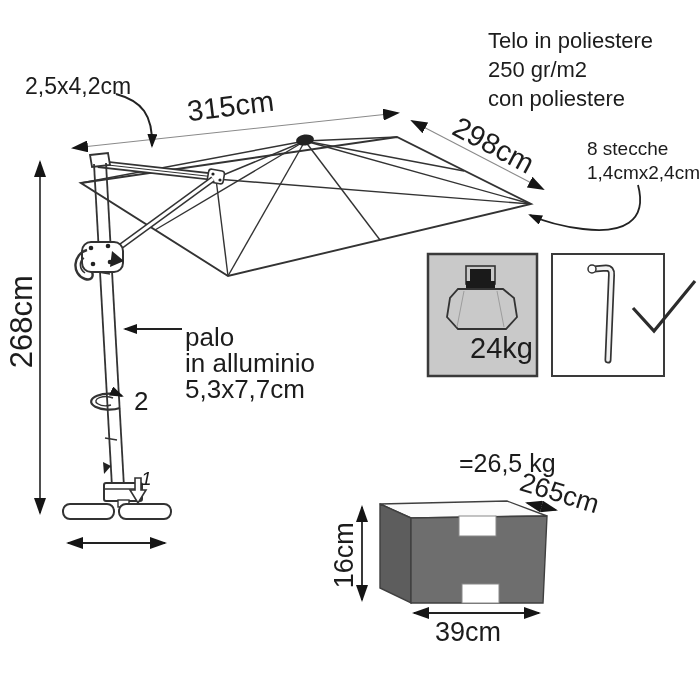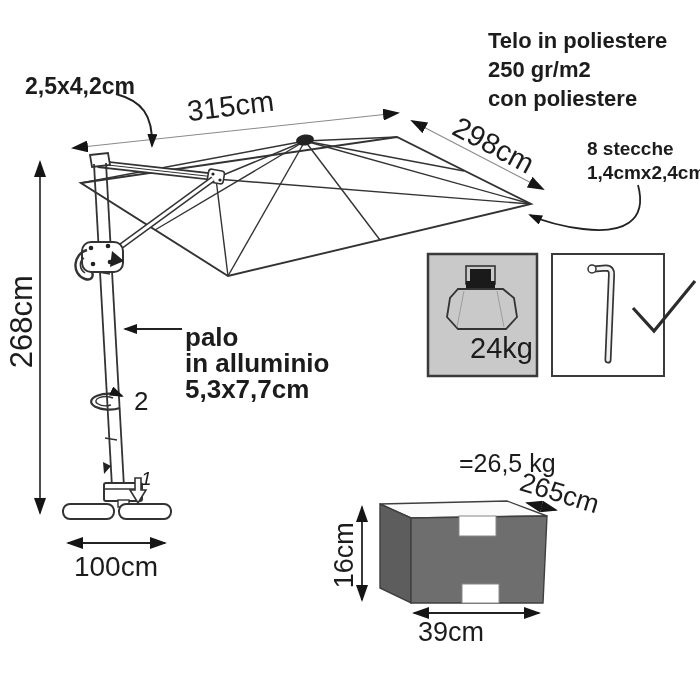--- a/index.html
+++ b/index.html
@@ -2,21 +2,21 @@
 <html><head>
 <meta charset="utf-8">
 <style>
   html,body{margin:0;padding:0;background:#fff;}
   .stage{
     position:relative;width:700px;height:700px;background:#ffffff;
     font-family:"Liberation Sans", sans-serif;color:#1c1c1c;overflow:hidden;
   }
   .stage svg{position:absolute;left:0;top:0;}
   .lbl{position:absolute;white-space:nowrap;line-height:1.2;}
-  .lbl div{white-space:nowrap;font-weight:bold;}
+  .lbl div{white-space:nowrap;}
   .rot{transform-origin:center center;}
 </style>
 </head>
 <body>
 
 <div class="stage">
 
 <svg width="700" height="700" viewBox="0 0 700 700">
   <defs>
     <marker id="ah-big" markerUnits="userSpaceOnUse" markerWidth="17" markerHeight="12" refX="15" refY="6" orient="auto-start-reverse">
@@ -164,26 +164,25 @@
 <div class="lbl" style="left:185px;top:324px;font-size:26px;line-height:26px;">
   <div>palo</div>
   <div>in alluminio</div>
   <div>5,3x7,7cm</div>
 </div>
 
 <div class="lbl" style="left:134px;top:386px;font-size:26px;">2</div>
 
 <div class="lbl" style="left:141px;top:468px;font-size:19px;font-style:italic;">1</div>
 
-<div class="lbl" style="left:66px;top:550px;width:100px;text-align:center;font-size:28px;">100cm</div>
 
 <div class="lbl" style="left:433px;top:331px;width:100px;text-align:right;font-size:29px;">24kg</div>
 
 
 <div class="lbl" style="left:429px;top:448px;font-size:25px;margin-left:30px;">=26,5 kg</div>
 
 <div class="lbl rot" style="left:519px;top:477px;font-size:27px;transform:rotate(17deg);">265cm</div>
 
 <div class="lbl rot" style="left:284px;top:539px;width:120px;text-align:center;font-size:27px;transform:rotate(-90deg);">16cm</div>
 
-<div class="lbl" style="left:418px;top:616px;width:100px;text-align:left;font-size:27px;">39cm</div>
+<div class="lbl" style="left:418px;top:616px;width:100px;text-align:center;font-size:27px;">39cm</div>
 
 </div>
 
 </body></html>

